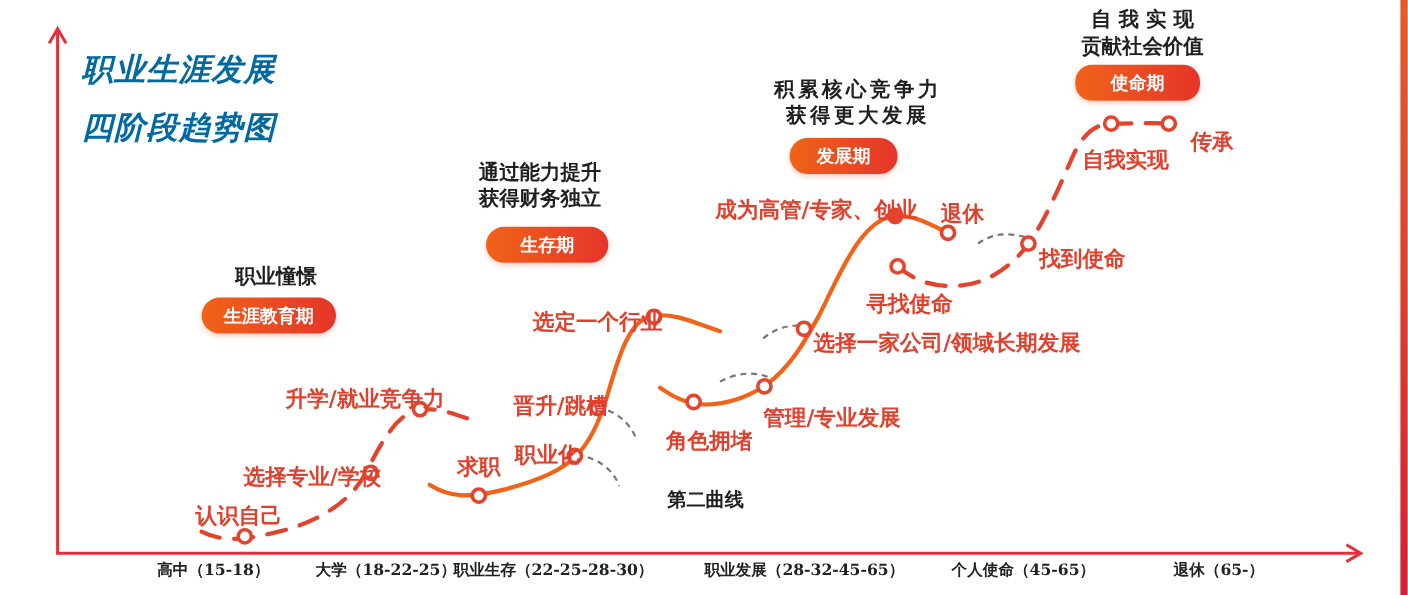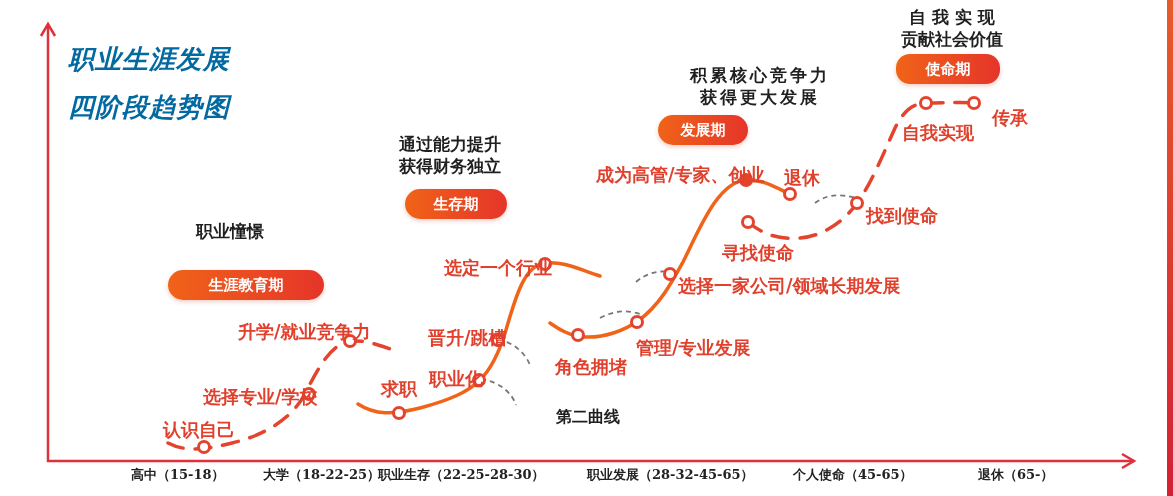--- a/index.html
+++ b/index.html
@@ -70,29 +70,29 @@
   </g>
   <circle cx="746" cy="180" r="7" fill="#e4432e"></circle>
 </svg>
 
 <div class="abs title" style="top:38px;">职业生涯发展</div>
 <div class="abs title" style="top:86px;">四阶段趋势图</div>
 
 <div class="abs desc" style="left:180px; top:220px; width:100px;">
   <div>职业憧憬</div>
 </div>
-<div class="abs pill" style="left:168px; top:270px; width:156px;text-align:center;">生涯教育期</div>
+<div class="abs pill" style="left:168px; top:248px; width:112px;text-align:center;">生涯教育期</div>
 
 <div class="abs desc" style="left:390px; top:133px; width:120px;">
   <div>通过能力提升</div>
   <div>获得财务独立</div>
 </div>
 <div class="abs pill" style="left:405px; top:189px; width:102px;">生存期</div>
 
-<div class="abs desc" style="left:640px; top:64px; width:150px; letter-spacing:3px;margin-left:45px;">
+<div class="abs desc" style="left:640px; top:64px; width:150px; letter-spacing:3px;">
   <div>积累核心竞争力</div>
   <div>获得更大发展</div>
 </div>
 <div class="abs pill" style="left:658px; top:115px; width:90px;">发展期</div>
 
 <div class="abs desc" style="left:892px; top:6px; width:120px;">
   <div>自 我 实 现</div>
   <div>贡献社会价值</div>
 </div>
 <div class="abs pill" style="left:896px; top:54px; width:104px;border-radius:14px;">使命期</div>

